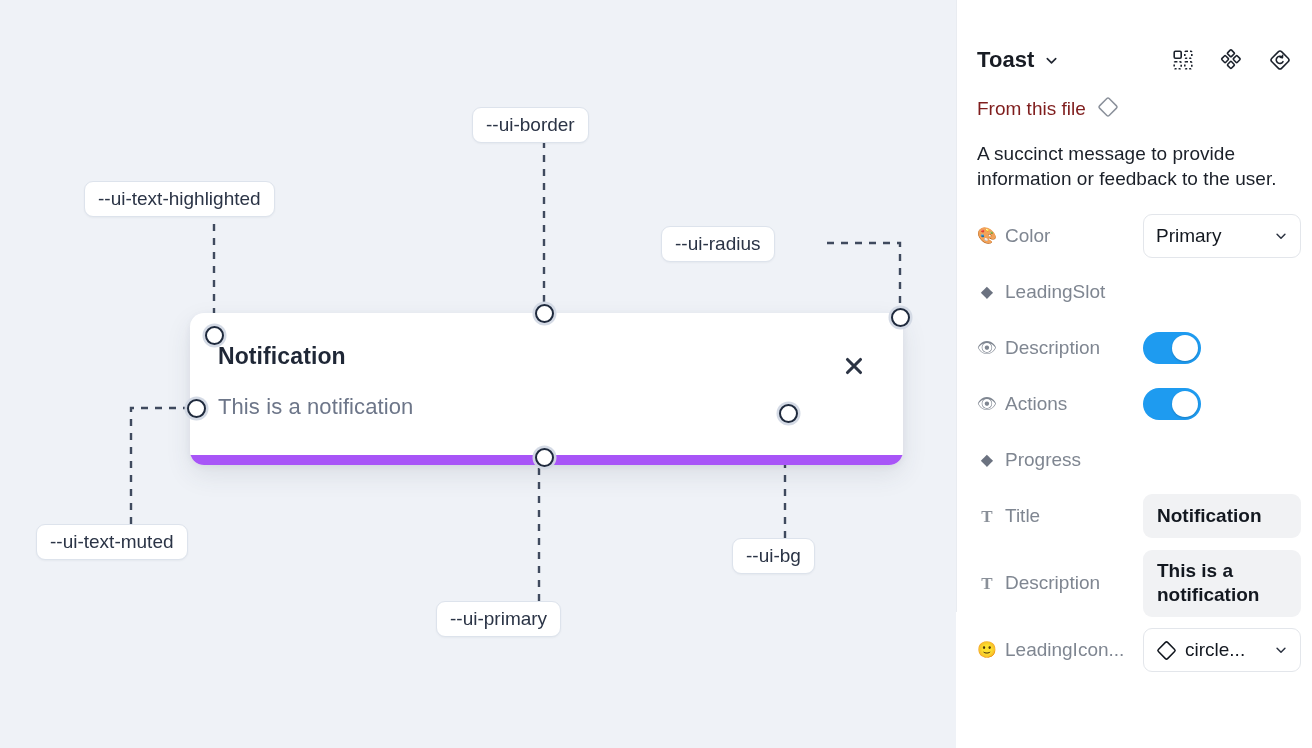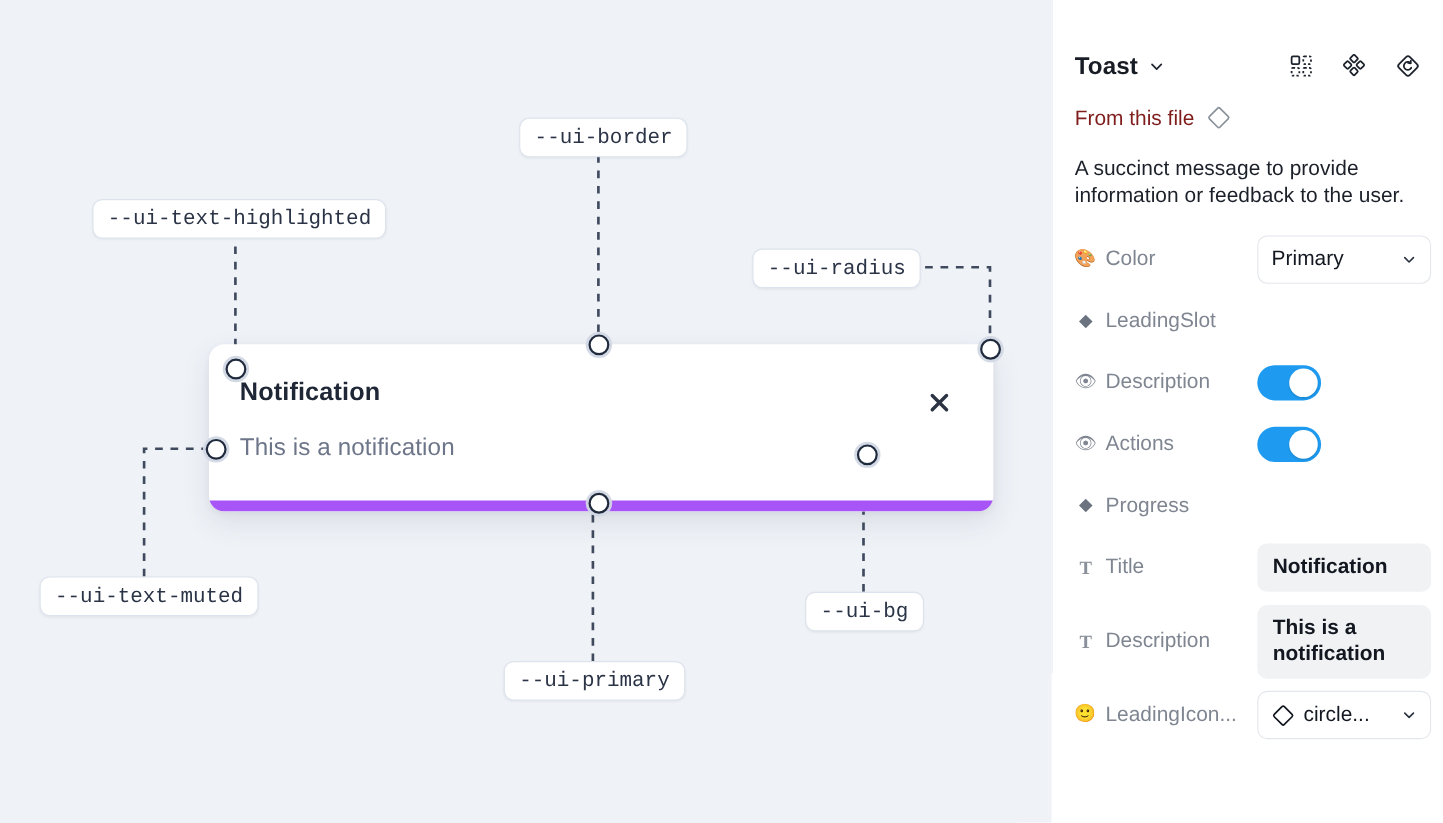--- a/index.html
+++ b/index.html
@@ -69,21 +69,20 @@
     display: inline-flex; align-items: center;
     height: 36px; padding: 0 13px;
     background: #ffffff;
     border: 1px solid #dde3ec;
     border-radius: 9px;
     font-size: 19px; color: #2b3446;
     white-space: nowrap;
     box-shadow: 0 1px 2px rgba(40,50,70,.05);
     z-index: 7;
     cursor: default;
-    font-family: Liberation Mono, monospace;
   }
 
   
   .panel {
     position: relative;
     width: 356px; height: 612px;
     background: #ffffff;
     border-left: 1px solid #e9ecf1;
     padding: 0 20px;
   }
@@ -202,23 +201,23 @@
 
     <div class="dot" style="left:214px;  top:335px;"></div>
     <div class="dot" style="left:544px;  top:313px;"></div>
     <div class="dot" style="left:900px;  top:317px;"></div>
     <div class="dot" style="left:196px;  top:408px;"></div>
     <div class="dot" style="left:544px;  top:457px;"></div>
     <div class="dot" style="left:788px;  top:413px;"></div>
 
     <div class="chip" style="left:84px;  top:181px;">--ui-text-highlighted</div>
     <div class="chip" style="left:472px; top:107px;">--ui-border</div>
-    <div class="chip" style="left:684px; top:226px;">--ui-radius</div>
+    <div class="chip" style="left:661px; top:226px;">--ui-radius</div>
     <div class="chip" style="left:36px;  top:524px;">--ui-text-muted</div>
-    <div class="chip" style="left:458px; top:601px;">--ui-primary</div>
+    <div class="chip" style="left:436px; top:601px;">--ui-primary</div>
     <div class="chip" style="left:732px; top:538px;">--ui-bg</div>
   </div>
 
   <div class="panel">
 
     <div class="panel-header">
       <span class="panel-title">Toast</span>
       <span class="caret">
         <svg width="15" height="15" viewBox="0 0 16 16" fill="none" stroke="currentColor" stroke-width="1.7" stroke-linecap="round" stroke-linejoin="round">
           <path d="M3.5 6 L8 10.5 L12.5 6"></path>

